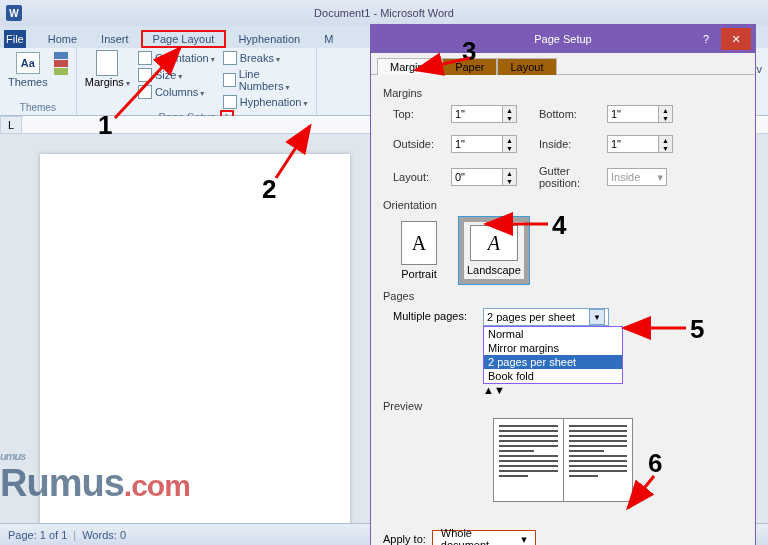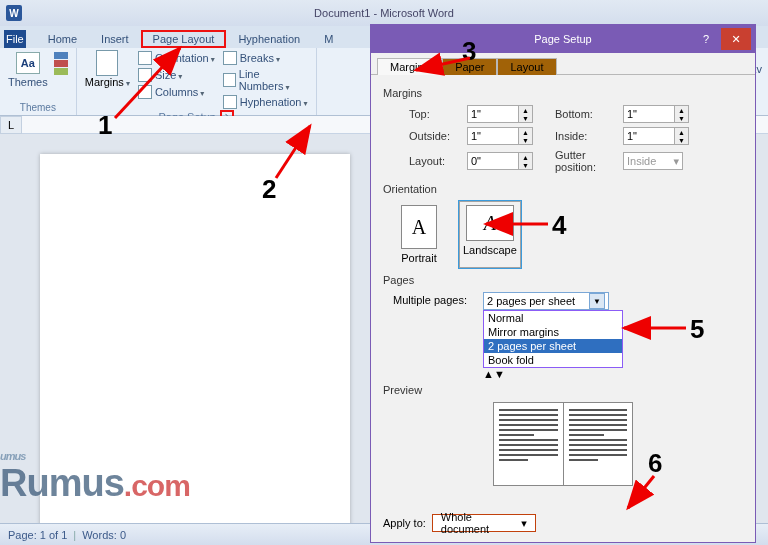--- a/index.html
+++ b/index.html
@@ -36,31 +36,31 @@
 
 .dialog{position:absolute;top:24px;left:370px;width:386px;background:#f1f1f1;border:1px solid #7a5bb5;box-shadow:0 0 0 1px #fff inset}
 .dlg-title{height:28px;background:#7a5bb5;color:#fff;display:flex;align-items:center;justify-content:center;position:relative;font-size:13px}
 .dlg-title .help{position:absolute;right:38px;top:4px;width:22px;height:20px;color:#fff;display:flex;align-items:center;justify-content:center}
 .dlg-title .close{position:absolute;right:4px;top:3px;width:30px;height:22px;background:#c94030;color:#fff;display:flex;align-items:center;justify-content:center}
 .dlg-tabs{display:flex;height:22px;border-bottom:1px solid #b8b8b8;background:#f1f1f1;padding-left:6px;padding-top:4px;gap:0}
 .dlg-tabs .dtab{padding:2px 12px;border:1px solid #b8b8b8;border-bottom:none;background:#a16207;position:relative;top:1px}
 .dlg-tabs .dtab.active{background:#f8f8f8}
 .dlg-body{padding:8px 12px 10px 12px;background:#f1f1f1}
 .sec-label{color:#333;margin:4px 0 6px 0}
-.margin-grid{display:grid;grid-template-columns:50px 80px 60px 100px;gap:4px 8px;align-items:center;margin-left:26px}
+.margin-grid{display:grid;grid-template-columns:50px 80px 60px 100px;gap:12px 8px;align-items:center;margin-left:10px}
 .margin-grid label{text-align:left;color:#333}
 .spin{display:flex}
 .spin input{width:52px;height:18px;border:1px solid #aaa;padding:0 3px;font-size:11px}
 .spin .arrows{width:14px;display:flex;flex-direction:column;border:1px solid #aaa;border-left:none}
 .spin .arrows span{flex:1;font-size:7px;display:flex;align-items:center;justify-content:center;background:#eee;cursor:pointer}
 .sel{height:18px;border:1px solid #aaa;background:#fff;padding:0 3px;display:flex;align-items:center;justify-content:space-between;color:#777}
 .sel.short{width:60px}
 .orient{display:flex;gap:18px;margin:6px 0 6px 14px}
 .orient .opt{display:flex;flex-direction:column;align-items:center;gap:3px;padding:3px;border:1px solid transparent}
-.orient .opt.sel-o{border:1px solid #a3a3a3;box-shadow:0 0 0 1px #3b9bdc}
+.orient .opt.sel-o{border:5px solid #a3a3a3;box-shadow:0 0 0 1px #3b9bdc}
 .orient .pbox{width:36px;height:44px;border:1px solid #888;background:#fff;display:flex;align-items:center;justify-content:center;font-family:serif;font-size:20px}
 .orient .lbox{width:48px;height:36px;border:1px solid #888;background:#fff;display:flex;align-items:center;justify-content:center;font-family:serif;font-size:20px;font-style:italic}
 .pages-row{display:flex;align-items:flex-start;gap:10px;margin-left:10px;margin-top:2px;position:relative}
 .combo{width:126px}
 .combo .head{height:18px;border:1px solid #7aa7d6;background:#fff;display:flex;align-items:center;justify-content:space-between;padding:0 3px}
 .combo .head .ca{width:16px;height:16px;background:#dbe7f4;border:1px solid #7aa7d6;display:flex;align-items:center;justify-content:center;font-size:8px}
 .combo .list{border:1px solid #8b5cf6;background:#fff;width:140px}
 .combo .list .li{padding:1px 4px}
 .combo .list .li.hl{background:#2f6fc0;color:#fff}
 .preview{margin-top:0}

